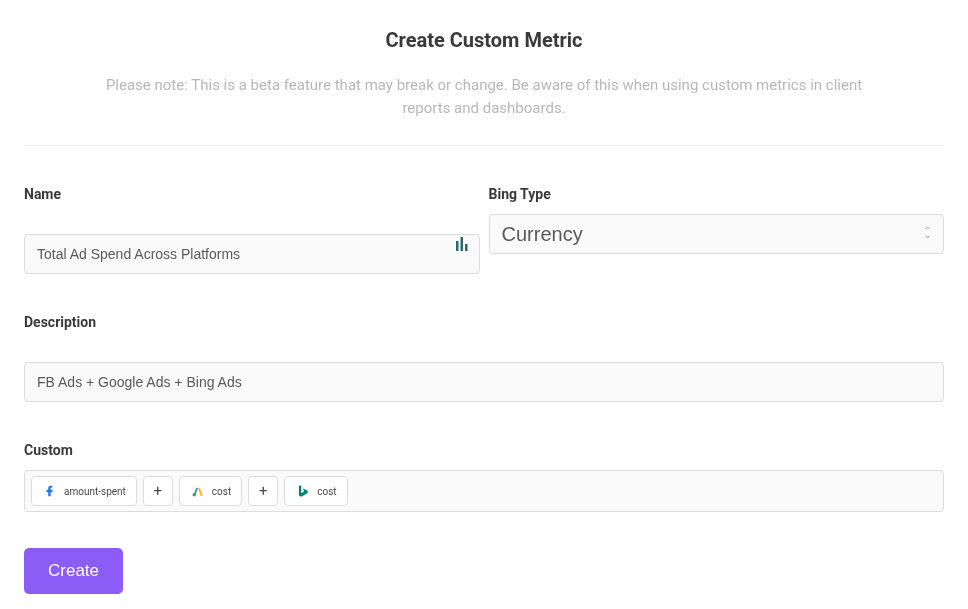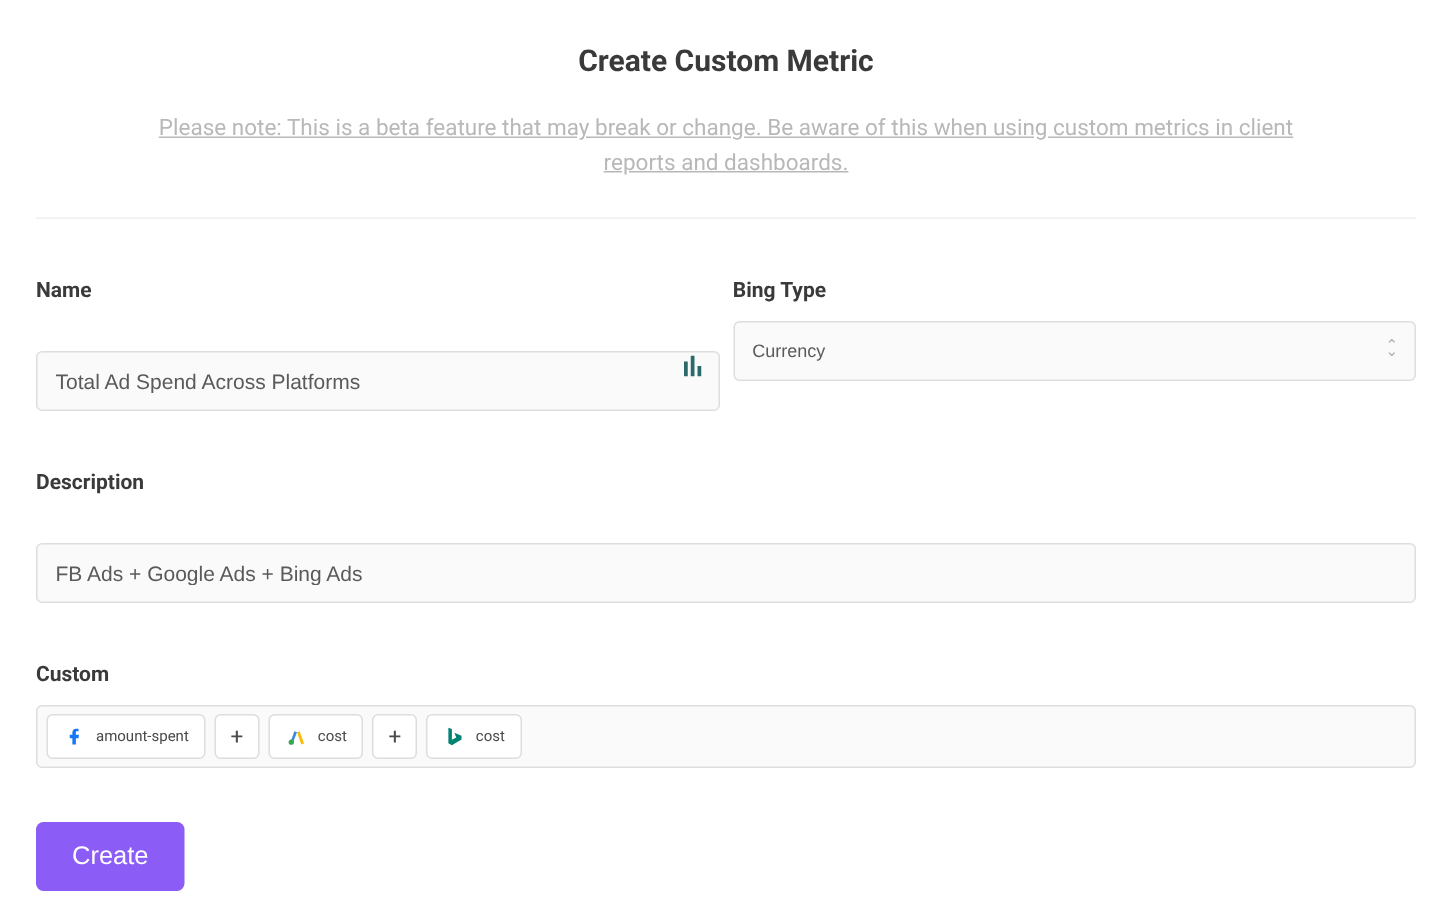--- a/index.html
+++ b/index.html
@@ -22,21 +22,20 @@
       margin-top: 8px;
       margin-bottom: 22px;
     }
     .beta-note {
       text-align: center;
       color: #b8b8b8;
       font-size: 15px;
       line-height: 1.5;
       max-width: 760px;
       margin: 0 auto 26px;
-      text-decoration: underline;
     }
     .divider {
       border: none;
       border-top: 1px solid #efefef;
       margin: 0 0 40px;
     }
     .row {
       display: flex;
       gap: 9px;
       margin-bottom: 40px;
@@ -72,21 +71,21 @@
       color: #2a6a6a;
       pointer-events: none;
     }
     .select {
       width: 100%;
       height: 40px;
       padding: 0 34px 0 12px;
       border: 1px solid #ddd;
       border-radius: 4px;
       background: #fafafa;
-      font-size: 12px;
+      font-size: 20px;
       color: #5a5a5a;
       appearance: none;
       -webkit-appearance: none;
       -moz-appearance: none;
     }
     .select-wrapper { position: relative; }
     .select-caret {
       position: absolute;
       right: 12px;
       top: 50%;

